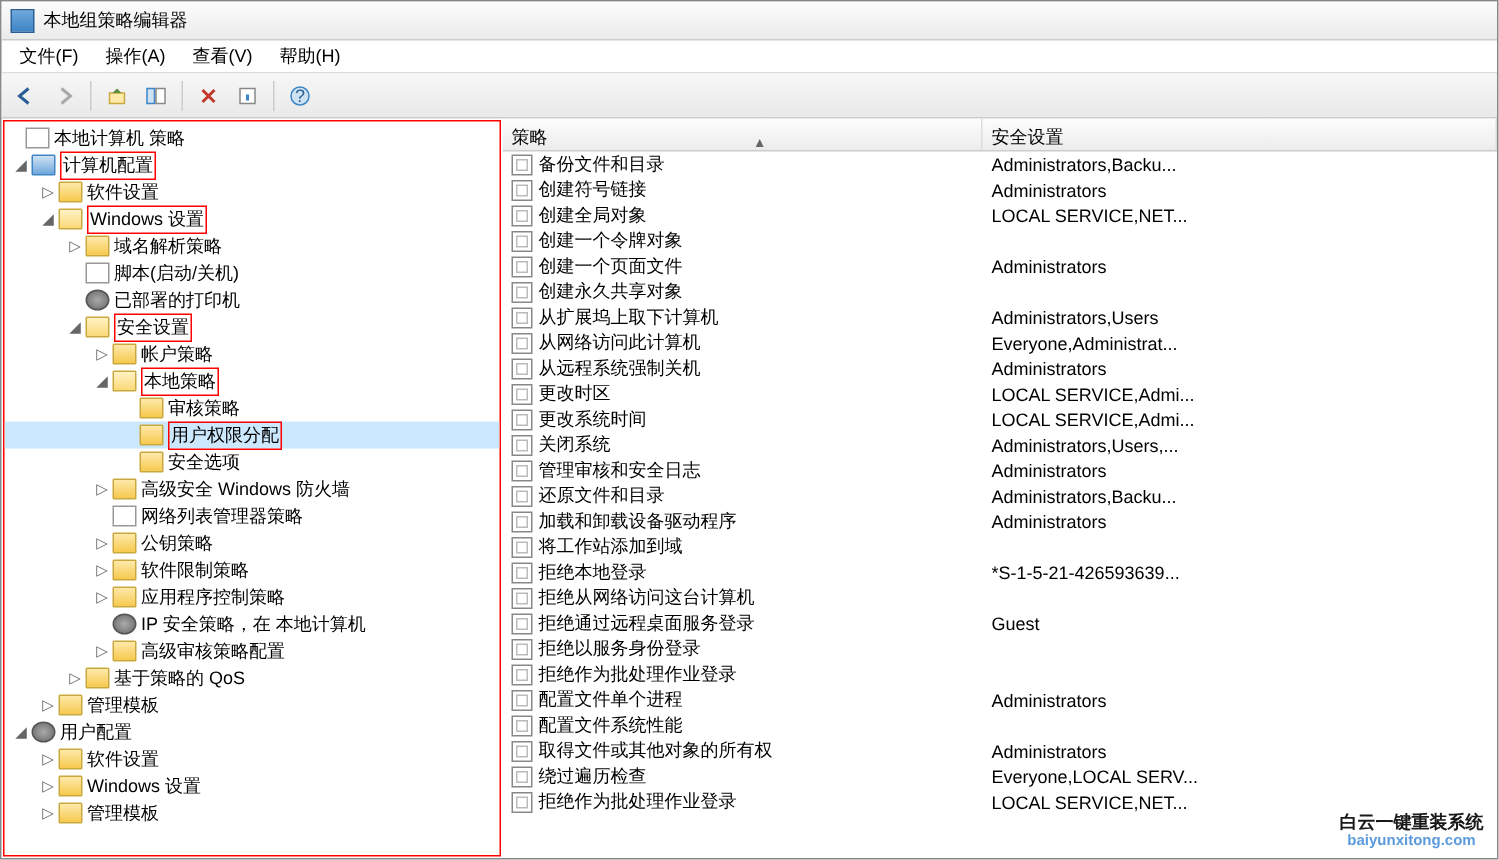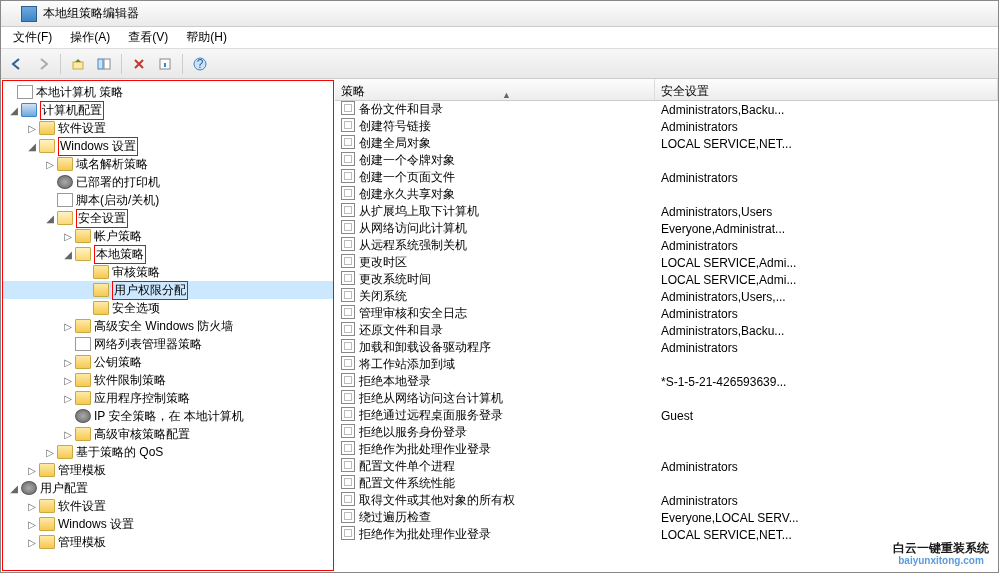--- a/index.html
+++ b/index.html
@@ -1,17 +1,17 @@
 <!DOCTYPE html>
 <html><head>
 <meta charset="utf-8">
 <style>
 *{box-sizing:border-box;margin:0;padding:0;font-family:"Microsoft YaHei","Segoe UI",Tahoma,sans-serif;font-size:12px;color:#000}
 body{background:#fff;width:999px;height:573px;overflow:hidden;border:1px solid #888;display:flex;flex-direction:column}
-.titlebar{height:26px;background:linear-gradient(#fdfdfd,#eaeaea);border-bottom:1px solid #ccc;display:flex;align-items:center;padding:0 20px;gap:6px}
+.titlebar{height:26px;background:linear-gradient(#fdfdfd,#eaeaea);border-bottom:1px solid #ccc;display:flex;align-items:center;padding:0 6px;gap:6px}
 .titlebar .ticon{width:16px;height:16px;display:inline-block;background:linear-gradient(#6fa8dc,#3d85c6);border:1px solid #2b5f94}
 .menubar{height:22px;display:flex;align-items:flex-end;padding:0 4px;gap:2px;border-bottom:1px solid #ddd}
 .menubar span{padding:2px 8px;cursor:default}
 .toolbar{height:30px;background:linear-gradient(#f7f7f7,#e9e9e9);border-bottom:1px solid #ccc;display:flex;align-items:center;padding:0 4px;gap:2px}
 .tbtn{width:24px;height:24px;display:flex;align-items:center;justify-content:center;border:1px solid transparent;border-radius:2px}
 .tsep{width:1px;height:20px;background:#ccc;margin:0 3px}
 .content{flex:1;display:flex;overflow:hidden}
 .tree{width:332px;border-right:1px solid #ccc;overflow:auto;padding:2px 0;border:1px solid red;margin:1px}
 .node{display:flex;align-items:center;height:18px;padding-right:4px;white-space:nowrap}
 .node.selected{background:#cce8ff}
@@ -23,21 +23,21 @@
 .comp{background:linear-gradient(#cfe2f3,#6fa8dc);border:1px solid #3d85c6;border-radius:1px}
 .doc{background:#fff;border:1px solid #999}
 .gear{background:radial-gradient(#aaa,#666);border:1px solid #555;border-radius:50%}
 .redbox{border:1px solid red;padding:0 1px}
 .list{flex:1;display:flex;flex-direction:column;overflow:hidden}
 .lhdr{height:22px;background:linear-gradient(#fdfdfd,#ececec);border-bottom:1px solid #ccc;display:flex;align-items:center}
 .lhdr .col{padding:0 6px;border-right:1px solid #ddd;height:100%;display:flex;align-items:flex-end}
 .col1{width:320px}.col2{flex:1}
 .lbody{flex:1;overflow:auto}
 .row{display:flex;align-items:center;height:17px}
-.row .c1{width:320px;padding-left:6px;display:flex;align-items:flex-start;gap:4px}
+.row .c1{width:320px;padding-left:6px;display:flex;align-items:center;gap:4px}
 .row .c2{flex:1;padding-left:6px}
 .ricon{width:14px;height:14px;border:1px solid #888;background:#fff;position:relative}
 .ricon:before{content:"";position:absolute;inset:2px;border:1px solid #bbb}
 .watermark{position:absolute;right:10px;bottom:6px;color:#3d85c6;font-size:13px;font-weight:600;text-align:center;line-height:1.2;opacity:.9}
 .watermark .en{font-size:10px;color:#4a90d9}
 .sorticon{margin:0 auto;color:#666;font-size:9px}
 svg{display:block}
 </style>
 </head>
 <body>
@@ -121,27 +121,27 @@
         <span class="nicon folderopen"></span>
         <span class="redbox">Windows 设置</span>
       </div>
     <div class="node" style="padding-left:40px">
         <span class="twist">▷</span>
         <span class="nicon folder"></span>
         <span>域名解析策略</span>
       </div>
     <div class="node" style="padding-left:40px">
         <span class="twist empty">▷</span>
+        <span class="nicon doc"></span>
+        <span>脚本(启动/关机)</span>
+      </div>
+    <div class="node" style="padding-left:40px">
+        <span class="twist empty">▷</span>
         <span class="nicon gear"></span>
         <span>已部署的打印机</span>
-      </div>
-    <div class="node" style="padding-left:40px">
-        <span class="twist empty">▷</span>
-        <span class="nicon doc"></span>
-        <span>脚本(启动/关机)</span>
       </div>
     <div class="node" style="padding-left:40px">
         <span class="twist">◢</span>
         <span class="nicon folderopen"></span>
         <span class="redbox">安全设置</span>
       </div>
     <div class="node" style="padding-left:58px">
         <span class="twist">▷</span>
         <span class="nicon folder"></span>
         <span>帐户策略</span>

